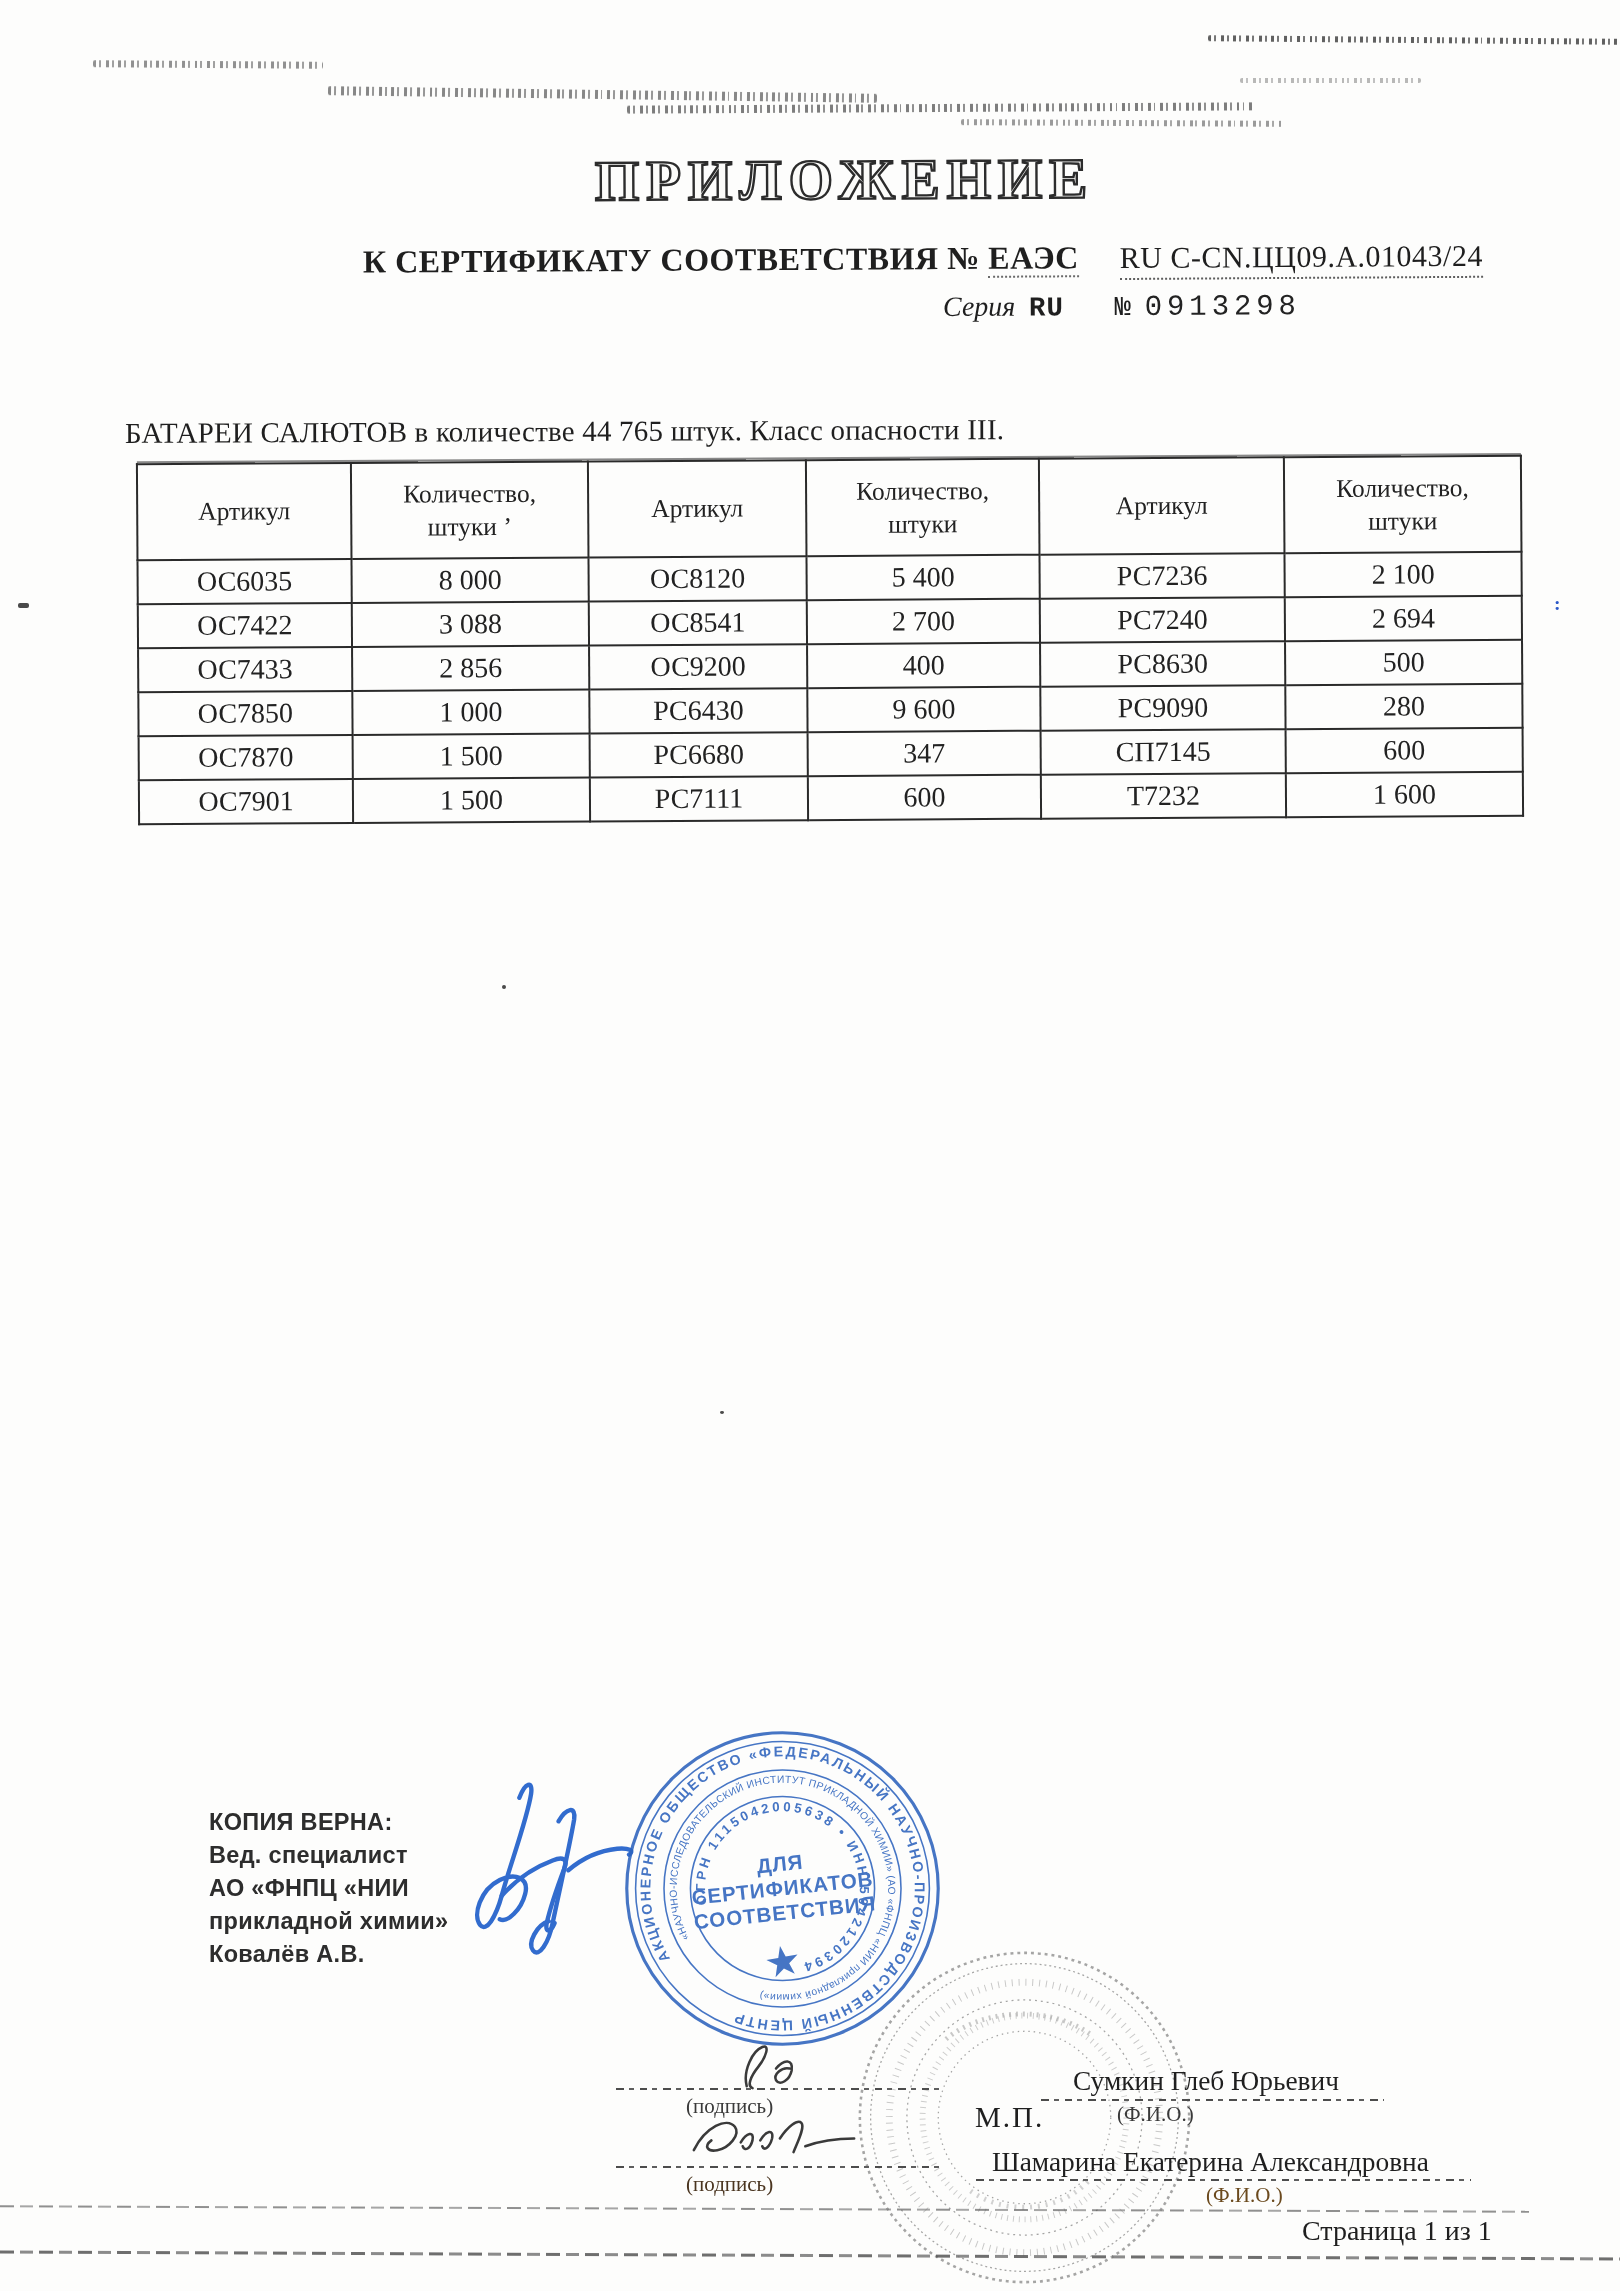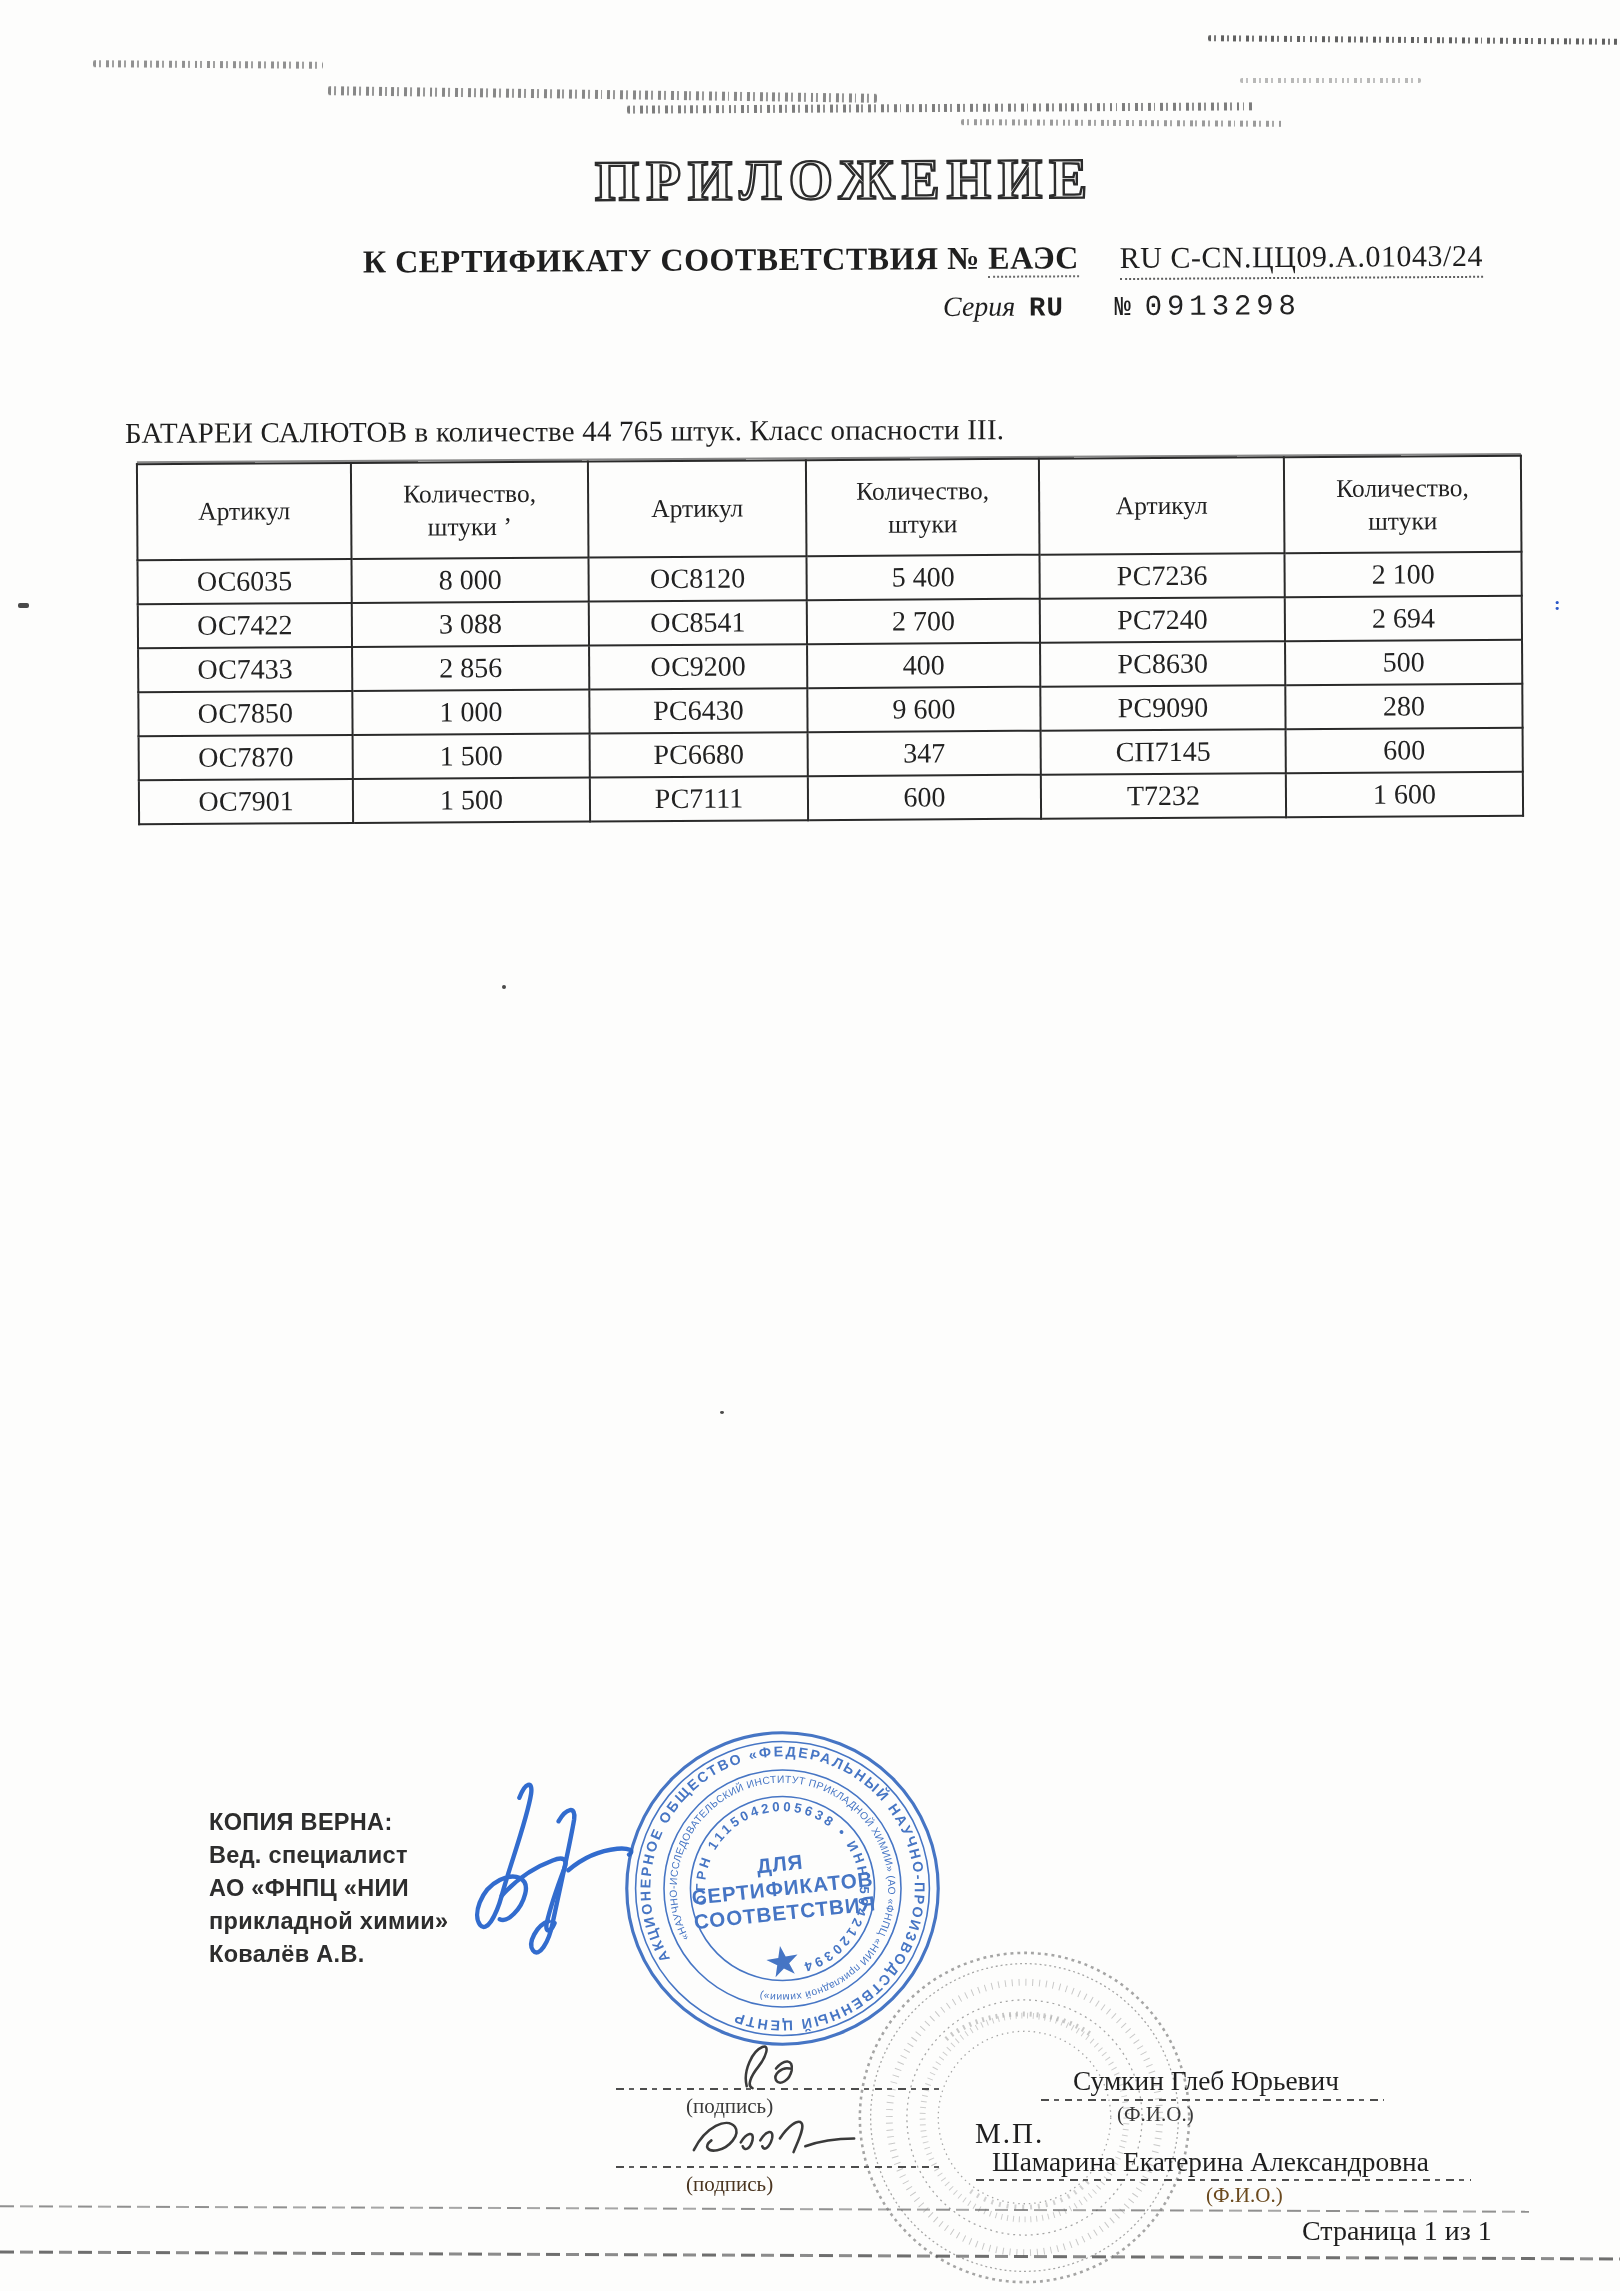--- a/index.html
+++ b/index.html
@@ -258,21 +258,21 @@
 
   <svg class="scribble" style="top:2041px;left:733px;" width="88" height="59" viewBox="0 0 90 60">
     <g stroke="#3a3a3a" stroke-width="2.6" fill="none" stroke-linecap="round">
       <path d="M14,46 C 10,30 20,10 30,6 C 38,3 34,16 26,26 C 18,36 14,46 20,48"></path>
       <path d="M44,28 C 52,18 62,18 60,30 C 58,40 48,46 44,40 C 41,34 50,26 58,28"></path>
     </g>
   </svg>
   <div class="dashline" style="top:2088px;left:616px;width:329px;"></div>
   <div class="abs tiny-label" style="top:2094px;left:686px;width:186px;">(подпись)</div>
 
-  <div class="abs mp" style="top:2101px;left:975px;margin-top:16px;">М.П.</div>
+  <div class="abs mp" style="top:2101px;left:975px;">М.П.</div>
 
   <div class="abs fio-name" style="top:2066px;left:1061px;margin-left:12px;">Сумкин Глеб Юрьевич</div>
   <div class="dashline" style="top:2099px;left:1041px;width:343px;"></div>
   <div class="abs tiny-label" style="top:2102px;left:1117px;width:176px;">(Ф.И.О.)</div>
 
   <svg class="scribble" style="top:2105px;left:686px;" width="176" height="61" viewBox="0 0 180 62">
     <g stroke="#3a3a3a" stroke-width="2.6" fill="none" stroke-linecap="round">
       <path d="M8,46 C 20,22 42,12 50,22 C 56,30 44,44 32,46 C 22,48 18,42 26,36"></path>
       <path d="M56,38 C 62,28 70,26 68,36 C 66,44 60,48 58,42"></path>
       <path d="M76,36 C 82,26 90,24 88,34 C 86,42 80,48 78,42"></path>

